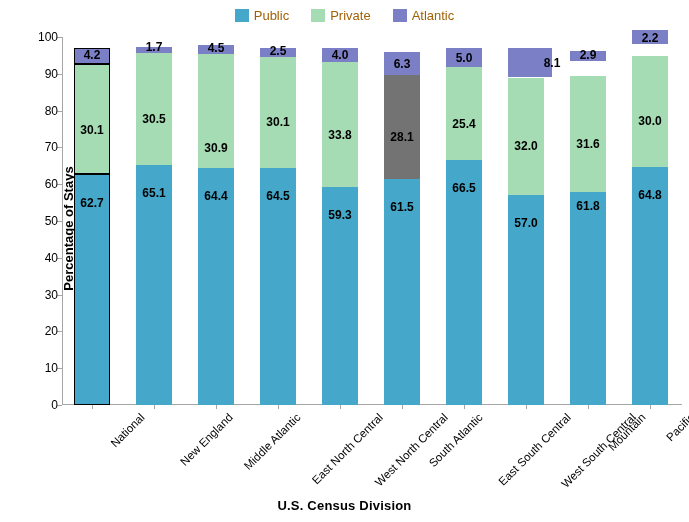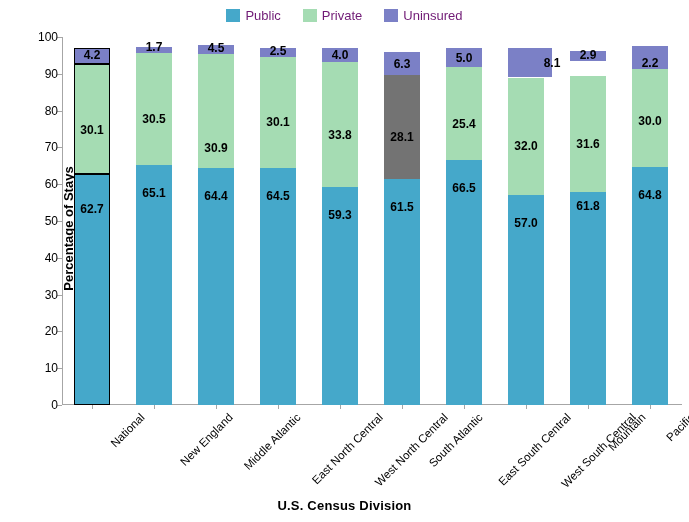--- a/index.html
+++ b/index.html
@@ -38,21 +38,21 @@
     align-items: center;
     gap: 5px;
   }
   .legend-swatch {
     width: 14px; height: 13px;
     display: inline-block;
   }
   .legend-label {
     font-size: 13px;
     line-height: 13px;
-    color: #701a75;
+    color: #a16207;
     white-space: nowrap;
   }
 
   
   .plot-area {
     position: absolute;
     left: 62px;
     top: 37px;
     width: 620px;
     height: 368px;
@@ -172,21 +172,21 @@
       <div class="legend-item">
         <span class="legend-swatch" style="background: rgb(69, 168, 202);"></span>
         <span class="legend-label">Public</span>
       </div>
       <div class="legend-item">
         <span class="legend-swatch" style="background: rgb(165, 220, 179);"></span>
         <span class="legend-label">Private</span>
       </div>
       <div class="legend-item">
         <span class="legend-swatch" style="background: rgb(123, 128, 198);"></span>
-        <span class="legend-label">Uninsured</span>
+        <span class="legend-label">Atlantic</span>
       </div>
     </div>
 
   <div class="ytitle">Percentage of Stays</div>
 
   <div class="plot-area" id="plot">
     <div class="axis-line-y"></div>
     <div class="axis-line-x"></div>
     <div id="yticks">
         <div class="ytick-wrap" style="top: 368px;">
@@ -231,21 +231,21 @@
         </div>
         <div class="ytick-wrap" style="top: 0px;">
           <div class="ytick" style="top: 0px;"></div>
           <div class="ylabel-txt">100</div>
         </div>
       </div>
     <div id="bars">
         <div class="bar-group" style="left: 12px; width: 36px; height: 368px;">
           <div class="bar outlined" style="height: 368px;">
             <div class="seg" style="background: rgb(69, 168, 202); height: 230.736px; bottom: 0px;">
-              <span class="seg-label" style="position: absolute; left: 50%; transform: translateX(-50%); top: 28px; text-align: right;">62.7</span>
+              <span class="seg-label" style="position: absolute; left: 50%; transform: translateX(-50%); top: 22px; text-align: right;">62.7</span>
             </div>
             <div class="seg" style="background: rgb(165, 220, 179); height: 110.768px; bottom: 230.736px;">
               <span class="seg-label" style="position: absolute; left: 50%; transform: translateX(-50%); top: 59.384px;">30.1</span>
             </div>
             <div class="seg" style="background: rgb(123, 128, 198); height: 15.456px; bottom: 341.504px; overflow: visible;">
               <span class="seg-label" style="position: absolute; left: 50%; transform: translateX(-50%); bottom: 1.728px;">4.2</span>
             </div>
           </div>
         </div>
         <div class="bar-group" style="left: 74px; width: 36px; height: 368px;">
@@ -353,21 +353,21 @@
           </div>
         </div>
         <div class="bar-group" style="left: 570px; width: 36px; height: 368px;">
           <div class="bar" style="height: 368px;">
             <div class="seg" style="background: rgb(69, 168, 202); height: 238.464px; bottom: 0px;">
               <span class="seg-label" style="position: absolute; left: 50%; transform: translateX(-50%); top: 22px;">64.8</span>
             </div>
             <div class="seg" style="background: rgb(165, 220, 179); height: 110.4px; bottom: 238.464px;">
               <span class="seg-label" style="position: absolute; left: 50%; transform: translateX(-50%); top: 59.2px;">30.0</span>
             </div>
-            <div class="seg" style="background: rgb(123, 128, 198); height: 23px; bottom: 336px; overflow: visible;">
+            <div class="seg" style="background: rgb(123, 128, 198); height: 14px; bottom: 361px; overflow: visible;">
               <span class="seg-label" style="position: absolute; left: 50%; transform: translateX(-50%); bottom: 0px;">2.2</span>
             </div>
           </div>
         </div>
       </div>
     <div id="xticks">
         <div class="xtick" style="left: 30px;"></div>
         <div class="xtick" style="left: 92px;"></div>
         <div class="xtick" style="left: 154px;"></div>
         <div class="xtick" style="left: 216px;"></div>

